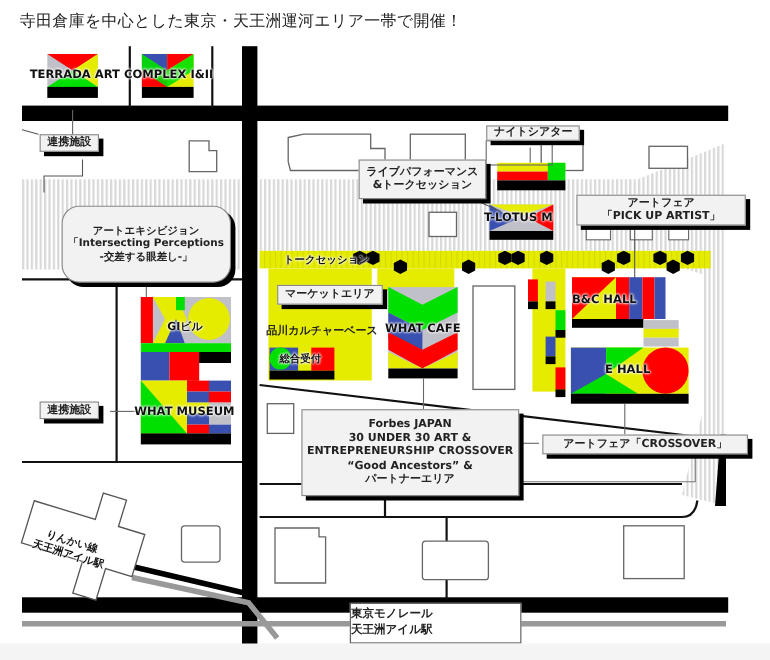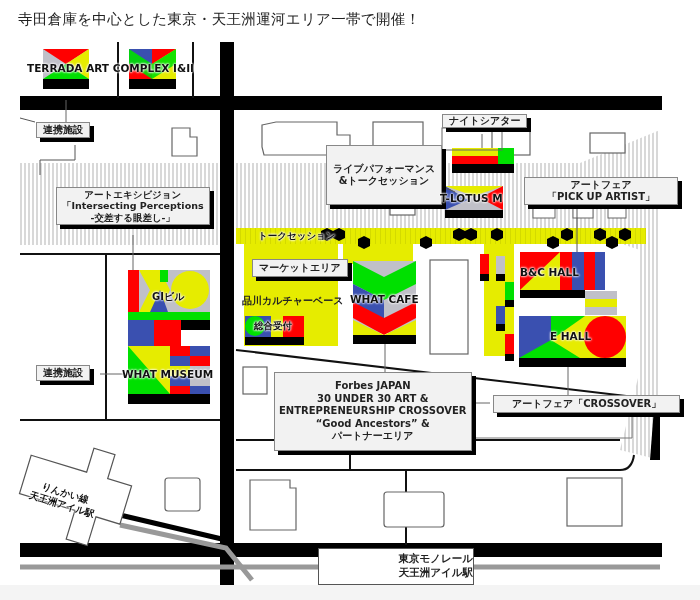--- a/index.html
+++ b/index.html
@@ -6,21 +6,21 @@
     body { width: 700px; height: 600px; position: relative; overflow: hidden;
       font-family: "DejaVu Sans", "Liberation Sans", sans-serif; }
     .headline { position: absolute; left: 18px; top: 10px; font-size: 14.5px; color: #222; letter-spacing: 0.3px; }
     .map { position: absolute; left: 0; top: 0; width: 700px; height: 600px; }
     .lbl { position: absolute; background: #f2f2f2; border: 1.5px solid #888; box-shadow: 4px 4px 0 #000;
       font-weight: bold; color: #222; text-align: center; line-height: 1.2; white-space: nowrap; }
     .tag { position: absolute; font-weight: bold; color: #111; white-space: nowrap; font-size: 10.5px;
       text-shadow: 0 0 2px #fff, 0 0 2px #fff, 0 0 3px #fff; }
     .plain { position: absolute; color: #222; font-size: 10px; font-weight: bold; white-space: nowrap; }
     .station { position: absolute; background: #fff; border: 1.5px solid #555; font-weight: bold; font-size: 10.5px;
-      text-align: right; line-height: 1.35; color: #222; }
+      text-align: left; line-height: 1.35; color: #222; }
     .bottombar { position: absolute; left: 0; top: 585px; width: 700px; height: 15px; background: #f4f4f4; }
   </style>
 </head>
 <body>
 
 <div class="headline">寺田倉庫を中心とした東京・天王洲運河エリア一帯で開催！</div>
 
 <svg class="map" viewBox="0 0 700 600" width="700" height="600">
   <defs>
     <pattern id="stripes" width="4" height="4" patternUnits="userSpaceOnUse">
@@ -239,33 +239,33 @@
     <polygon points="20,470 78,470 78,445 100,445 100,470 125,470 125,510 100,510 100,540 78,540 78,510 20,510" fill="#fff" stroke="#555" stroke-width="1.2"></polygon>
   </g>
 </svg>
 
 <div class="tag" style="left:27px;top:62px;font-size:10.5px;">TERRADA ART COMPLEX I&amp;II</div>
 
 <div class="lbl" style="left:36px;top:122px;padding:1px 6px;font-size:10px;">連携施設</div>
 
 <div class="lbl" style="left:442px;top:114px;padding:0 6px;font-size:10px;">ナイトシアター</div>
 
-<div class="lbl" style="left:326px;top:145px;padding:17px 6px;font-size:10px;">
+<div class="lbl" style="left:326px;top:145px;padding:5px 6px;font-size:10px;">
   <div>ライブパフォーマンス</div>
   <div>&amp;トークセッション</div>
 </div>
 
 <div class="tag" style="left:440px;top:192px;font-size:10.5px;">T-LOTUS M</div>
 
 <div class="lbl" style="left:524px;top:177px;padding:1px 22px;font-size:10px;">
   <div>アートフェア</div>
   <div>「PICK UP ARTIST」</div>
 </div>
 
-<div class="lbl" style="left:56px;top:187px;padding:1px 5px;font-size:9.5px;">
+<div class="lbl" style="left:56px;top:187px;padding:17px 5px;font-size:9.5px;border-radius:16px;">
   <div>アートエキシビジョン</div>
   <div>「Intersecting Perceptions</div>
   <div>-交差する眼差し-」</div>
 </div>
 
 <div class="tag" style="left:258px;top:230px;font-size:9.5px;">トークセッション</div>
 
 <div class="lbl" style="left:252px;top:259px;padding:2px 6px;font-size:10px;">マーケットエリア</div>
 
 <div class="plain" style="left:242px;top:294px;">品川カルチャーベース</div>

